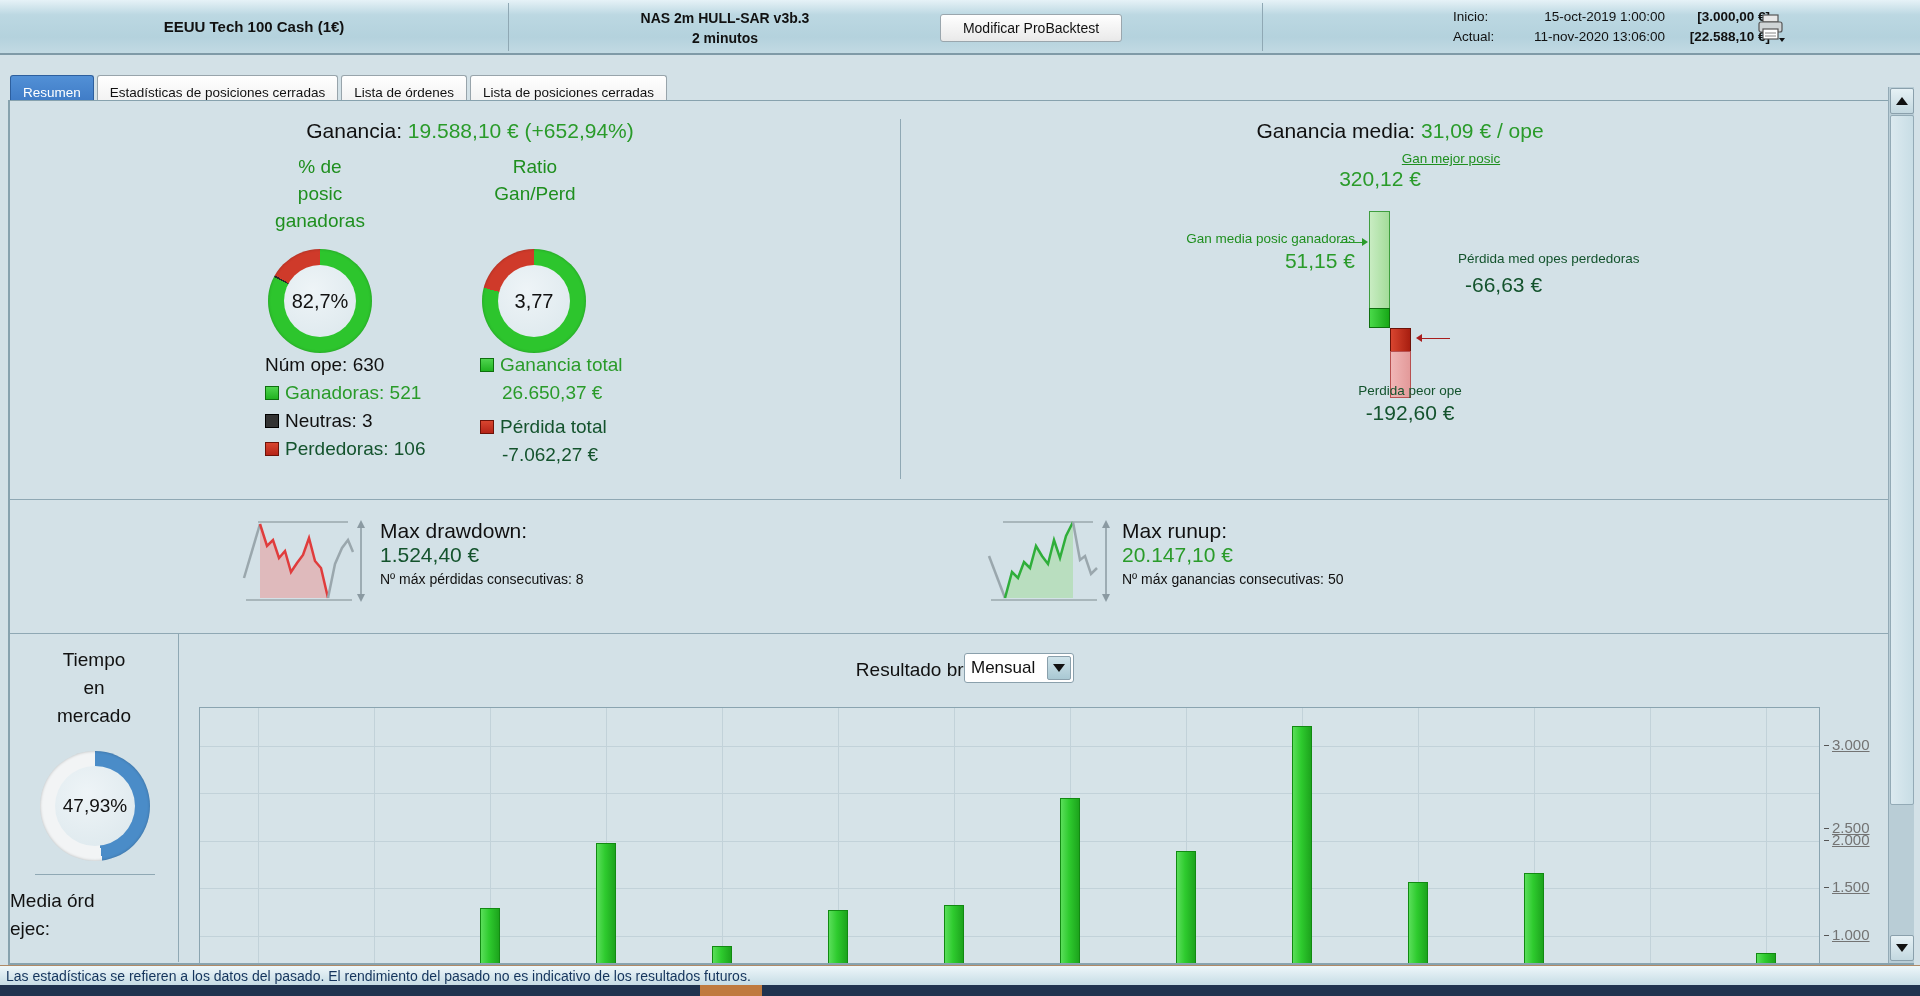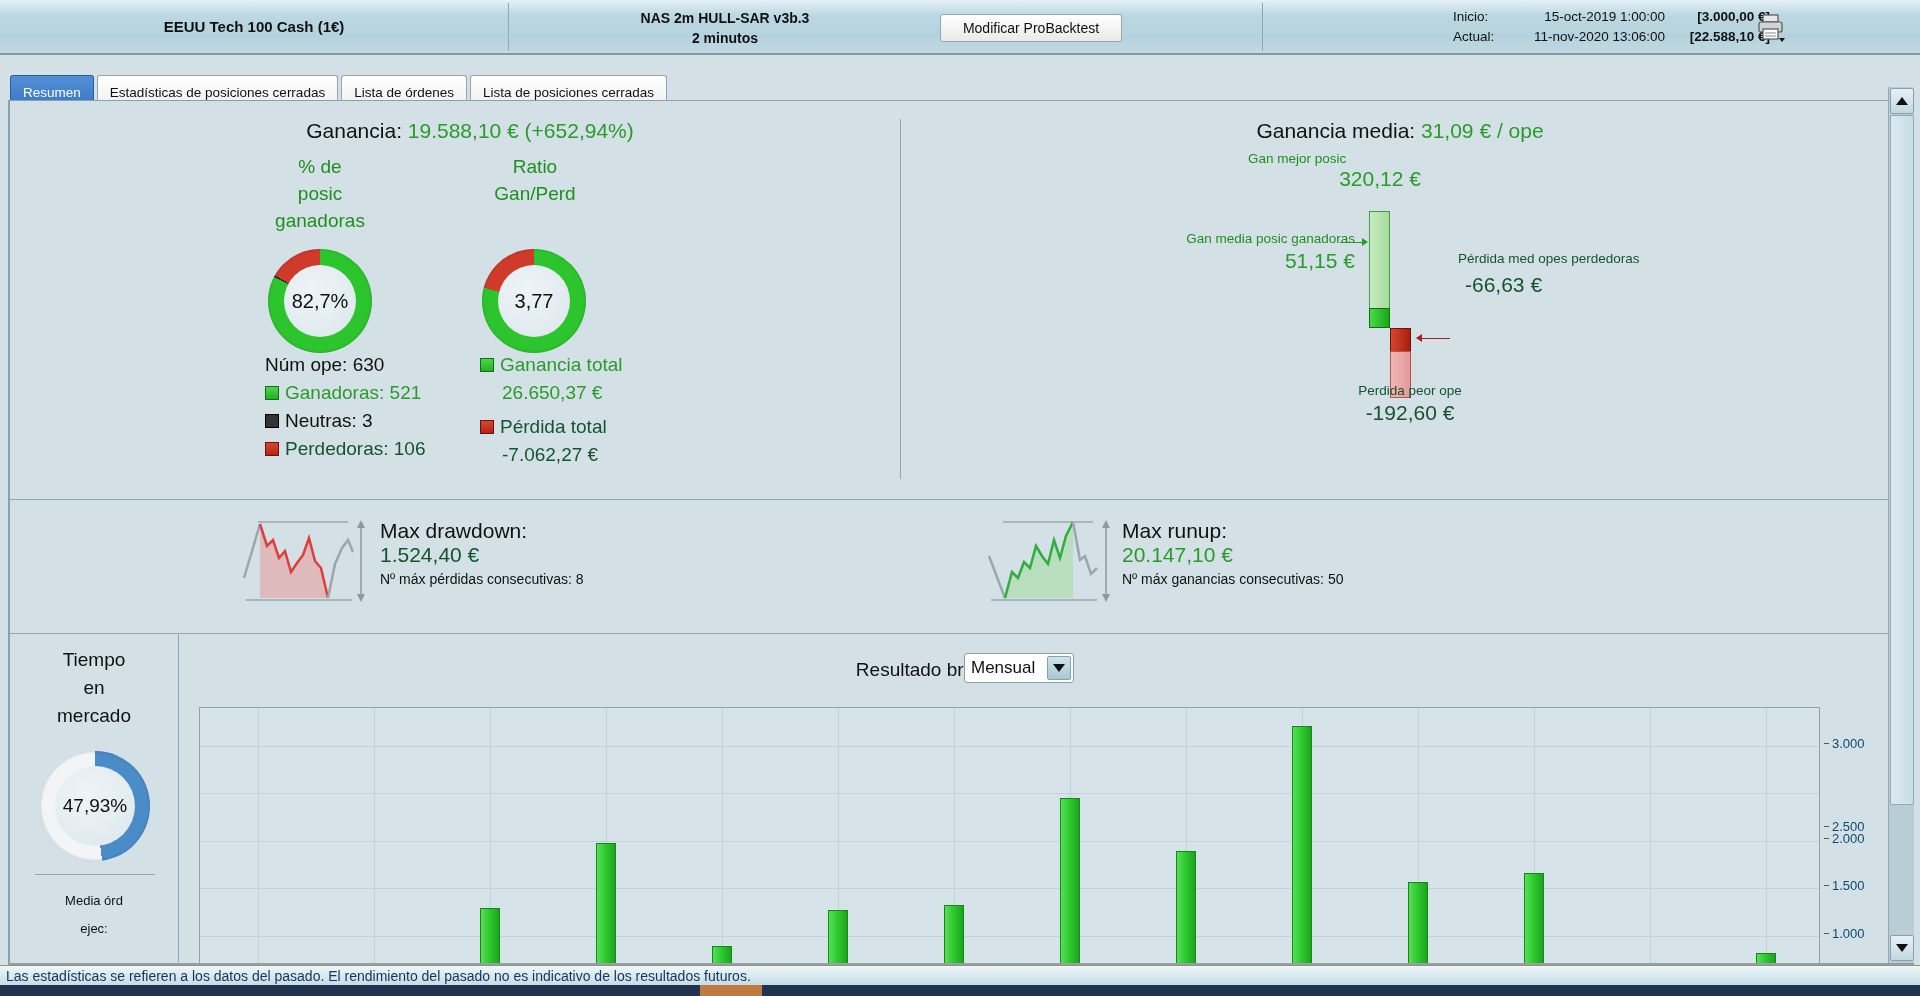--- a/index.html
+++ b/index.html
@@ -80,40 +80,40 @@
   .dd-icon { position:absolute; }
   .dd-text { position:absolute; white-space:nowrap; }
   .dd-text .t1 { font-size:21px; color:#111; }
   .dd-text .t2 { font-size:21px; }
   .dd-text .t3 { font-size:14px; color:#111; margin-top:4px; }
 
   
   .tm-label { position:absolute; left:0px; top:545px; width:168px; text-align:center;
     font-size:19px; line-height:28px; color:#111; }
   .tm-div { position:absolute; left:25px; top:773px; width:120px; height:1px; background:#8fa8b4; }
-  .tm-media { position:absolute; left:0px; top:786px; width:168px; text-align:center; font-size:13px; line-height:28px; color:#111; }
+  .tm-media { position:absolute; left:0px; top:786px; width:168px; text-align:left; font-size:19px; line-height:28px; color:#111; }
 
   
   .rb-label { position:absolute; left:700px; top:558px; width:280px; text-align:right; font-size:19px; color:#111; }
   .dropdown { position:absolute; left:954px; top:552px; width:110px; height:30px; background:#fff;
     border:1px solid #8aa0ac; border-radius:3px; display:flex; align-items:center; cursor:pointer; }
   .dropdown .dval { flex:1; font-size:17px; color:#111; padding-left:6px; }
   .dropdown .dbtn { width:24px; height:24px; margin-right:2px; background:linear-gradient(to bottom,#cfe3ea,#a9c8d3);
     border:1px solid #8aa0ac; border-radius:2px; display:flex; align-items:center; justify-content:center; }
   .dropdown .dbtn span { width:0; height:0; border-left:6px solid transparent; border-right:6px solid transparent; border-top:8px solid #111; }
 
   
   .chart-box { position:absolute; left:189px; top:606px; width:1621px; height:257px;
     border:1px solid #8aa4b0; background:#d6e3e8; overflow:hidden; }
   .gridv { position:absolute; top:0; width:1px; height:100%; background:#c2d2d9; }
   .gridh { position:absolute; left:0; width:100%; height:1px; background:#c2d2d9; }
   .bar { position:absolute; width:20px; background:linear-gradient(to right,#5ade5a 0%,#2ecb2e 45%,#1da41d 100%);
     border:1px solid #128a12; border-bottom:none; }
   .y-axis { position:absolute; left:1814px; top:606px; width:80px; height:257px; }
-  .ytick { position:absolute; font-size:13px; color:#0c4a6e; white-space:nowrap; }
+  .ytick { position:absolute; font-size:15px; color:#737373; white-space:nowrap;text-decoration:underline; }
   .ytick .tickline { display:inline-block; width:5px; height:1px; background:#555; vertical-align:4px; margin-right:3px; }
 
   
   .scrollbar { position:absolute; left:1878px; top:-14px; width:26px; height:876px; background:#b9cdd6; border-left:1px solid #93aab6; }
   .sb-btn { position:absolute; left:1px; width:24px; height:26px; background:linear-gradient(to bottom,#e6f1f5,#c3d8e0);
     border:1px solid #8aa0ac; border-radius:2px; display:flex; align-items:center; justify-content:center; cursor:pointer; }
   .sb-up { top:1px; } .sb-down { bottom:2px; }
   .sb-btn .up { width:0; height:0; border-left:6px solid transparent; border-right:6px solid transparent; border-bottom:8px solid #111; }
   .sb-btn .down { width:0; height:0; border-left:6px solid transparent; border-right:6px solid transparent; border-top:8px solid #111; }
   .sb-thumb { position:absolute; left:1px; top:28px; width:24px; height:690px;
@@ -215,21 +215,21 @@
       <div class="green" style="padding-left:22px;">26.650,37 €</div>
       <div class="dred" style="margin-top:6px;"><span class="sq r"></span><span>Pérdida total</span></div>
       <div class="dred" style="padding-left:22px;">-7.062,27 €</div>
     </div>
 
     <div class="gm-title">
       <span>Ganancia media:</span>
       <span class="green">31,09 € / ope</span>
     </div>
 
-    <div class="ann-s dgreen" style="left:1238px; top:50px; width:160px; ">Gan mejor posic</div>
+    <div class="ann-s dgreen" style="left:1361px; top:50px; width:160px; text-align:center;text-decoration:underline;">Gan mejor posic</div>
     <div class="ann-b green" style="left:1290px; top:66px; width:160px; text-align:center;">320,12 €</div>
 
     <div class="bar-seg seg-lightgreen" style="left:1359px; top:110px; width:21px; height:98px;"></div>
     <div class="bar-seg seg-green" style="left:1359px; top:207px; width:21px; height:20px;"></div>
     <div class="bar-seg seg-red" style="left:1380px; top:227px; width:21px; height:24px;"></div>
     <div class="bar-seg seg-pink" style="left:1380px; top:250px; width:21px; height:47px;"></div>
 
     <div class="ann-s dgreen" style="left:1095px; top:130px; width:250px; text-align:right;">Gan media posic ganadoras</div>
     <div class="arrow-line" style="left:1330px; top:141px; width:24px; background:#2a9b2a;"></div>
     <div class="arrow-head" style="left:1352px; top:137px; border-left:6px solid #2a9b2a;"></div>

